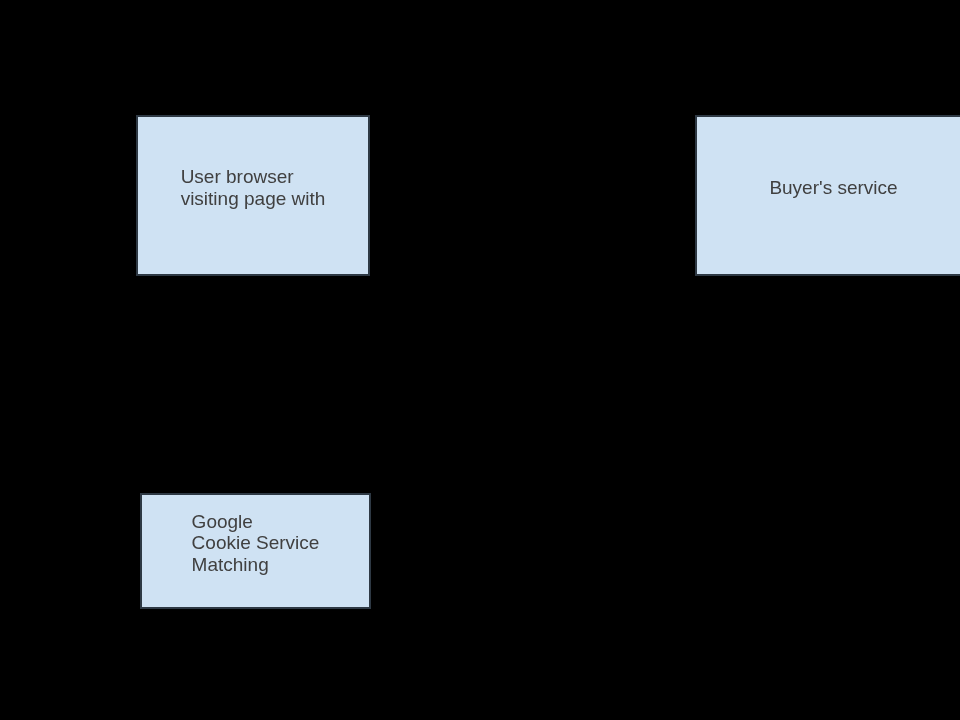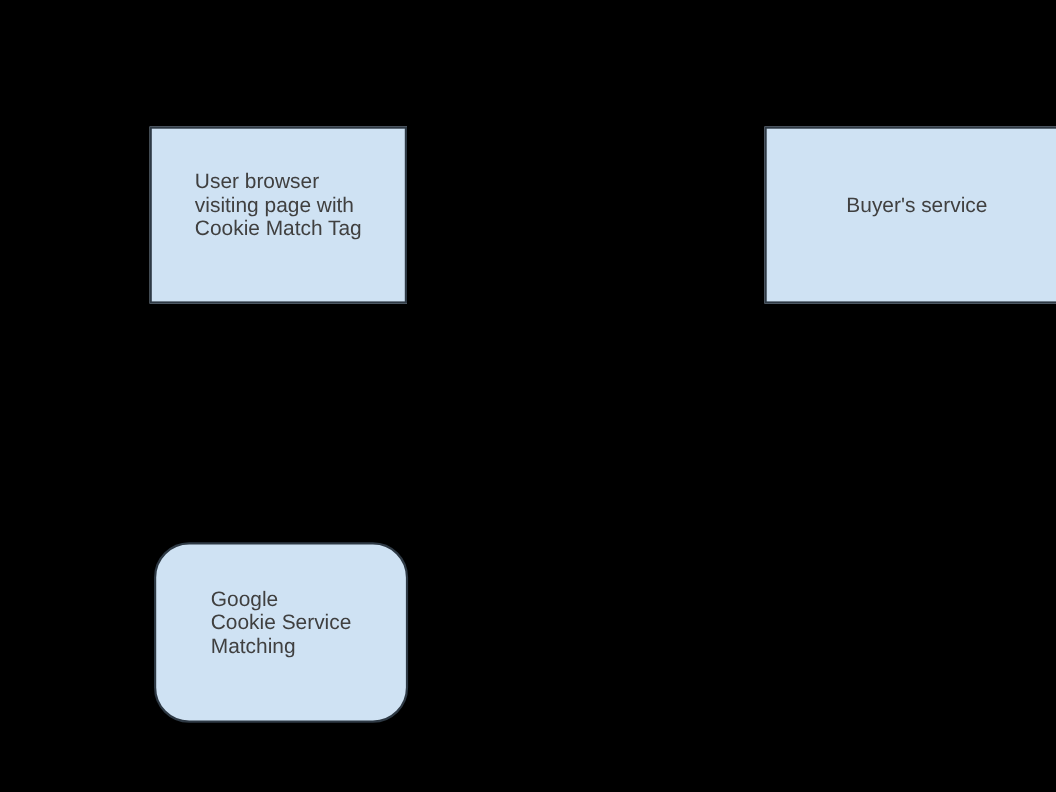--- a/index.html
+++ b/index.html
@@ -40,37 +40,35 @@
     .node-buyers-service {
       left: 695px;
       top: 115px;
       width: 277px;
       height: 161px;
     }
     .node-google-cms {
       left: 140px;
       top: 493px;
       width: 231px;
-      height: 164px;
-      border-radius: 32px;
+      height: 116px;
     }
     .node-text span {
       display: block;
     }
   </style>
 </head>
 <body>
 
 <div class="stage">
 
   <div class="node node-user-browser">
     <div class="node-text">
       <span>User browser</span>
       <span>visiting page with</span>
-      <span>Cookie Match Tag</span>
     </div>
   </div>
 
   <div class="node node-buyers-service">
     <div class="node-text">
       <span>Buyer's service</span>
     </div>
   </div>
 
   <div class="node node-google-cms">

